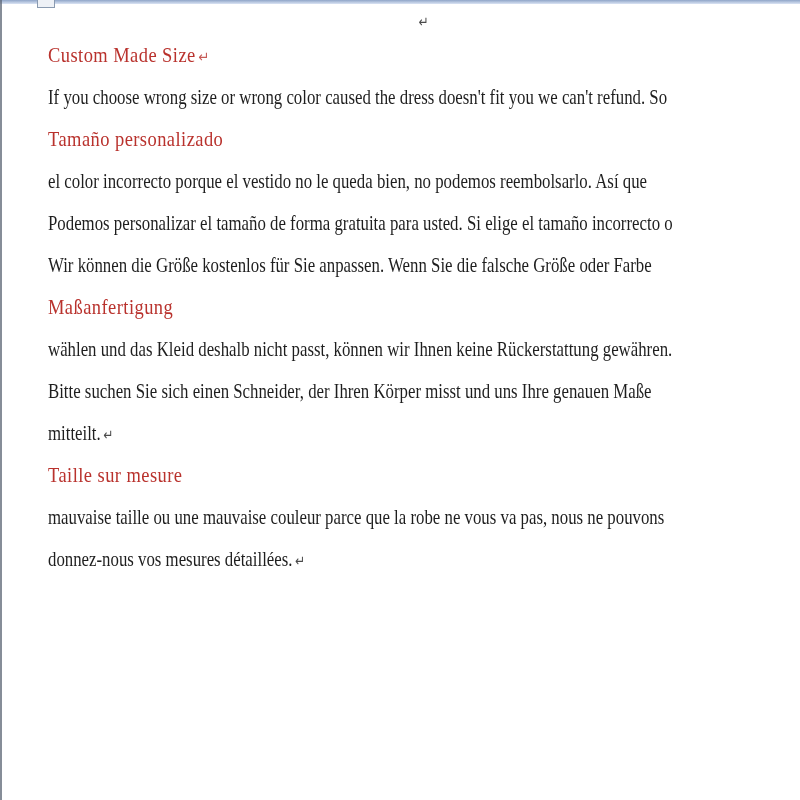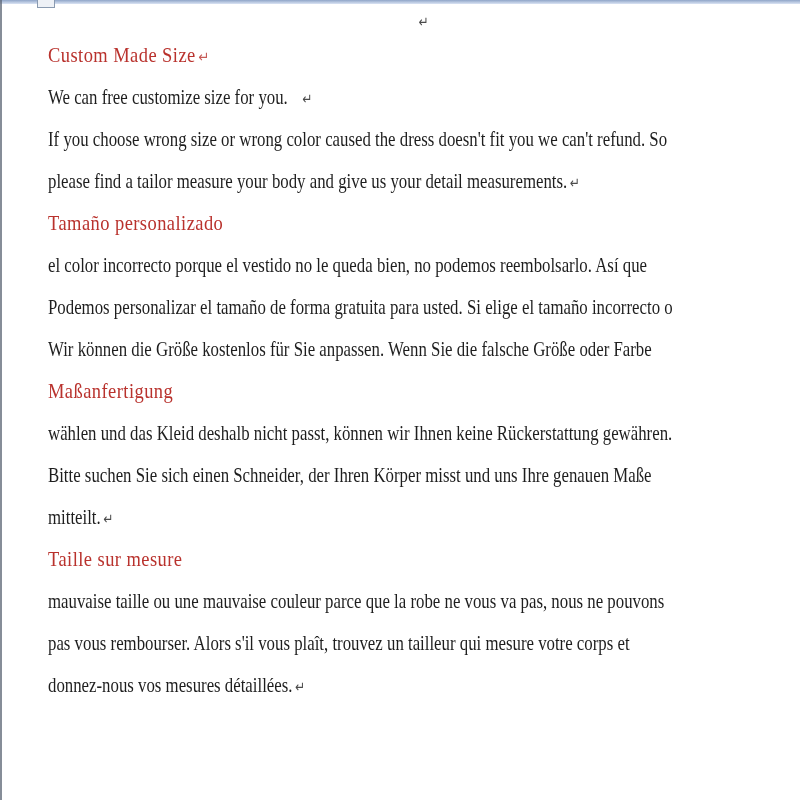--- a/index.html
+++ b/index.html
@@ -59,30 +59,27 @@
 </head>
 <body>
 
 <div class="page">
   <div class="top-rule"></div>
   <div class="left-rule"></div>
   <div class="corner-marker"></div>
   <div class="lines">
       <div class="line body center"><span class="content"><span></span><span class="pmark">↵</span></span></div>
       <div class="line heading"><span class="content"><span>Custom Made Size</span><span class="pmark">↵</span></span></div>
-      <div class="line body"><span class="content"><span>We can free customize size for you.</span><span class="pmark gap">↵</span></span></div>
       <div class="line body"><span class="content"><span>If you choose wrong size or wrong color caused the dress doesn't fit you we can't refund. So</span></span></div>
-      <div class="line body"><span class="content"><span>please find a tailor measure your body and give us your detail measurements.</span><span class="pmark">↵</span></span></div>
       <div class="line heading"><span class="content"><span>Tamaño personalizado</span></span></div>
       <div class="line body"><span class="content"><span>el color incorrecto porque el vestido no le queda bien, no podemos reembolsarlo. Así que</span></span></div>
       <div class="line body"><span class="content"><span>Podemos personalizar el tamaño de forma gratuita para usted. Si elige el tamaño incorrecto o</span></span></div>
       <div class="line body"><span class="content"><span>Wir können die Größe kostenlos für Sie anpassen. Wenn Sie die falsche Größe oder Farbe</span></span></div>
       <div class="line heading"><span class="content"><span>Maßanfertigung</span></span></div>
       <div class="line body"><span class="content"><span>wählen und das Kleid deshalb nicht passt, können wir Ihnen keine Rückerstattung gewähren.</span></span></div>
       <div class="line body"><span class="content"><span>Bitte suchen Sie sich einen Schneider, der Ihren Körper misst und uns Ihre genauen Maße</span></span></div>
       <div class="line body"><span class="content"><span>mitteilt.</span><span class="pmark">↵</span></span></div>
       <div class="line heading"><span class="content"><span>Taille sur mesure</span></span></div>
       <div class="line body"><span class="content"><span>mauvaise taille ou une mauvaise couleur parce que la robe ne vous va pas, nous ne pouvons</span></span></div>
-      <div class="line body"><span class="content"><span>pas vous rembourser. Alors s'il vous plaît, trouvez un tailleur qui mesure votre corps et</span></span></div>
       <div class="line body"><span class="content"><span>donnez-nous vos mesures détaillées.</span><span class="pmark">↵</span></span></div>
       <div class="line body"><span class="content"><span></span></span></div>
     </div>
 </div>
 
 </body></html>

